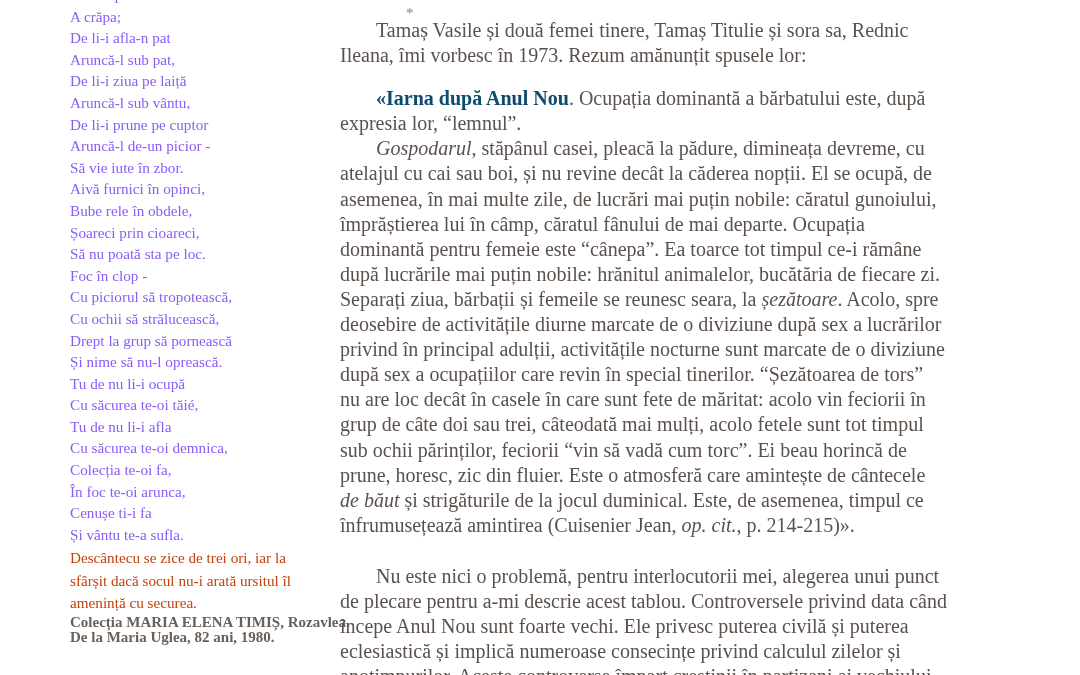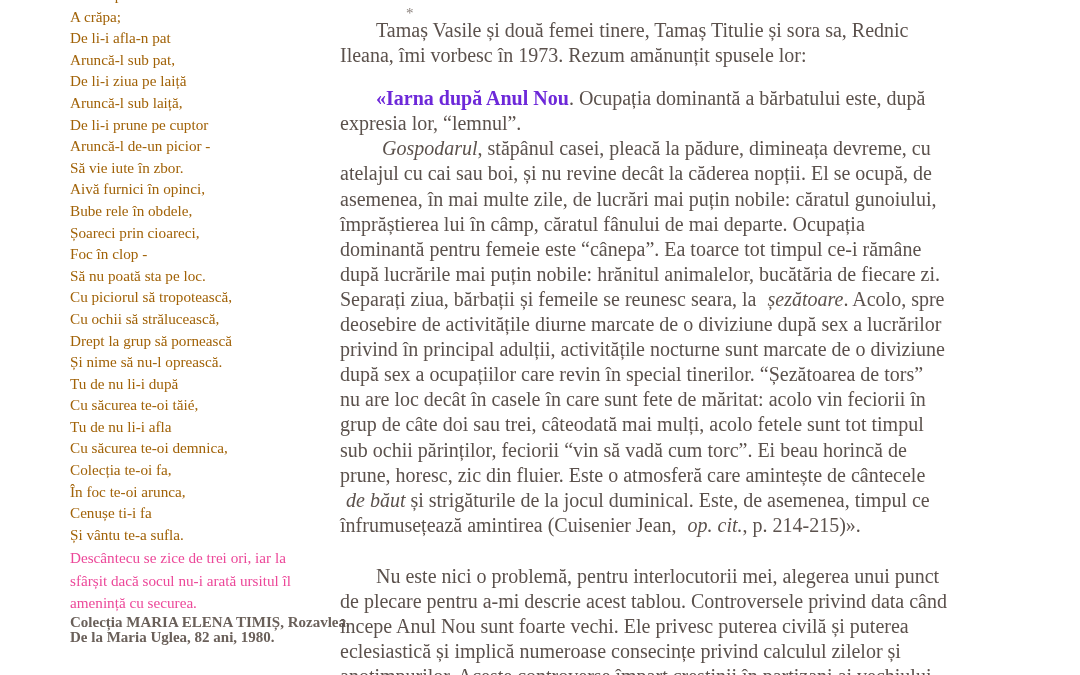--- a/index.html
+++ b/index.html
@@ -28,29 +28,29 @@
   .col-left {
     position: absolute;
     left: 70px;
     top: -16px;
     width: 245px;
   }
   .verse-line {
     font-size: 15.2px;
     line-height: 21.6px;
     white-space: pre;
-    color: #a16207;
+    color: #8b5cf6;
   }
   .verse-line.clipped {
     color: #b9b1ac;
   }
   .prose-note {
     font-size: 15.2px;
     line-height: 22.4px;
-    color: #ec4899;
+    color: #c2410c;
     text-indent: 0;
   }
   .note-block {
     margin-top: 2px;
   }
   .attribution {
     font-size: 15px;
     line-height: 15.2px;
     color: #6a605a;
     white-space: pre;
@@ -76,52 +76,52 @@
   .body-par {
     font-size: 20px;
     line-height: 25.1px;
     color: #5b514c;
     margin: 0;
     text-align: left;
     text-indent: 36px;
   }
   .par-gap-sm { height: 18px; }
   .par-gap-lg { height: 26px; }
-  .lead-bold { font-weight: bold; color: #6d28d9; margin-top: 40px; }
-  em { font-style: italic; margin-left: 6px; }
+  .lead-bold { font-weight: bold; color: #0c4a6e; margin-top: 40px; }
+  em { font-style: italic; }
 </style>
 </head>
 <body>
 
 <div class="page">
 
   <div class="col-left">
 
     <div class="verse-line clipped"></div>
 
     <div>
       <div class="verse-line">De n-a pleca</div>
       <div class="verse-line">A crăpa;</div>
       <div class="verse-line">De li-i afla-n pat</div>
       <div class="verse-line">Aruncă-l sub pat,</div>
       <div class="verse-line">De li-i ziua pe laiță</div>
-      <div class="verse-line">Aruncă-l sub laiță,</div>
+      <div class="verse-line">Aruncă-l sub vântu,</div>
       <div class="verse-line">De li-i prune pe cuptor</div>
       <div class="verse-line">Aruncă-l de-un picior -</div>
       <div class="verse-line">Să vie iute în zbor.</div>
       <div class="verse-line">Aivă furnici în opinci,</div>
       <div class="verse-line">Bube rele în obdele,</div>
       <div class="verse-line">Șoareci prin cioareci,</div>
+      <div class="verse-line">Să nu poată sta pe loc.</div>
       <div class="verse-line">Foc în clop -</div>
-      <div class="verse-line">Să nu poată sta pe loc.</div>
       <div class="verse-line">Cu piciorul să tropotească,</div>
       <div class="verse-line">Cu ochii să strălucească,</div>
       <div class="verse-line">Drept la grup să pornească</div>
       <div class="verse-line">Și nime să nu-l oprească.</div>
-      <div class="verse-line">Tu de nu li-i după</div>
+      <div class="verse-line">Tu de nu li-i ocupă</div>
       <div class="verse-line">Cu săcurea te-oi tăié,</div>
       <div class="verse-line">Tu de nu li-i afla</div>
       <div class="verse-line">Cu săcurea te-oi demnica,</div>
       <div class="verse-line">Colecția te-oi fa,</div>
       <div class="verse-line">În foc te-oi arunca,</div>
       <div class="verse-line">Cenușe ti-i fa</div>
       <div class="verse-line">Și vântu te-a sufla.</div>
     </div>
 
     <div class="note-block">

